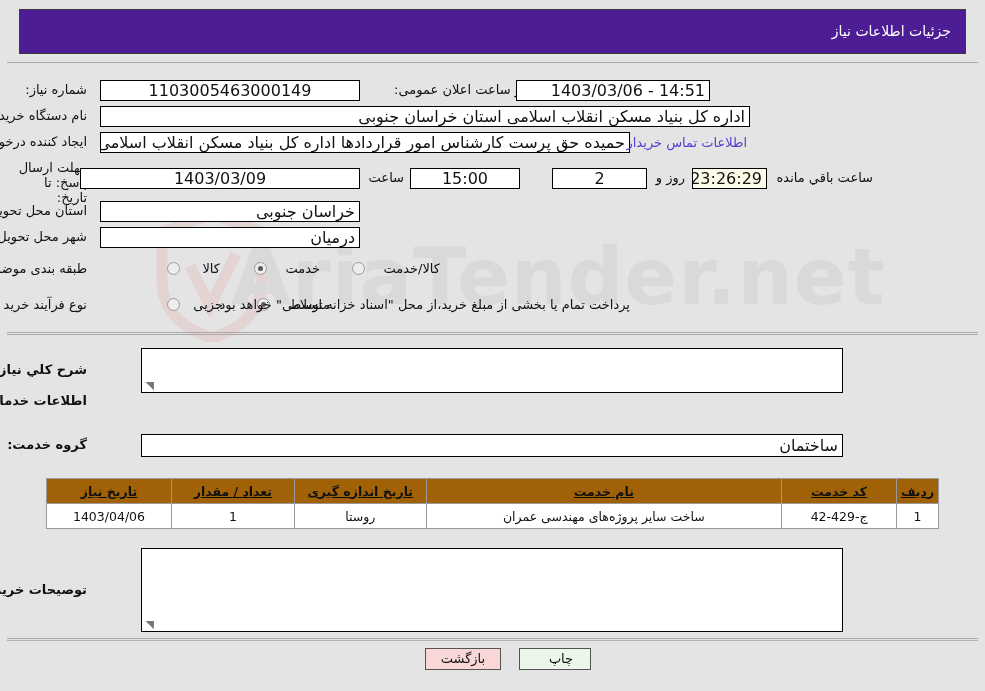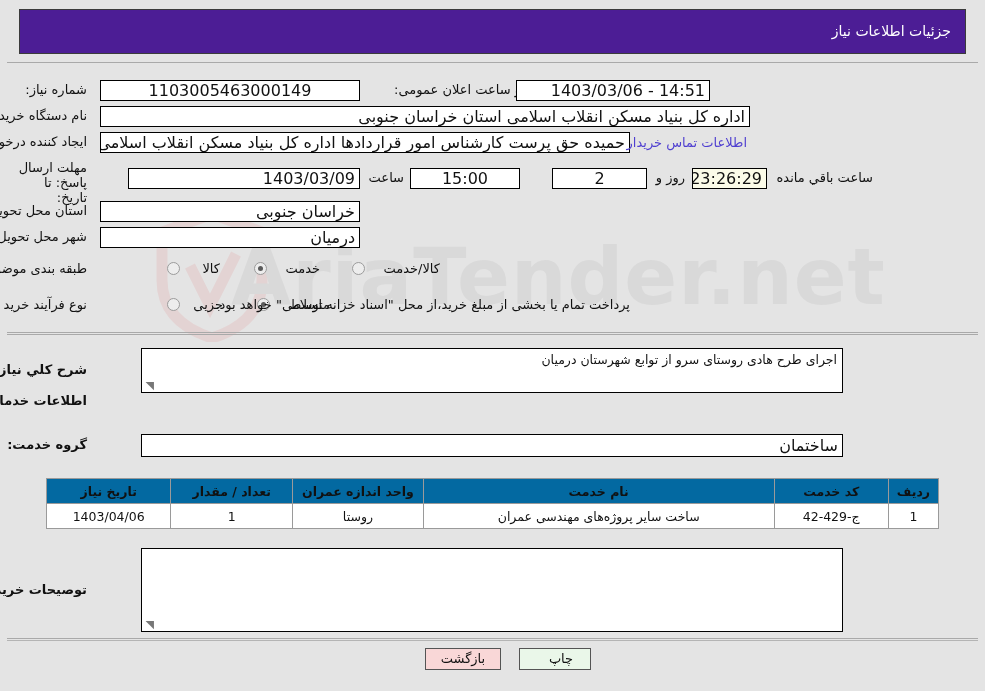--- a/index.html
+++ b/index.html
@@ -141,27 +141,28 @@
   
   .tbl {
     position: absolute;
     left: 46px; top: 478px;
     width: 893px;
     border-collapse: collapse;
     z-index: 4;
     font-size: 12.5px;
   }
   .tbl th {
-    background: #0369a1;
+    background: #a16207;
     border: 1px solid #9a9a9a;
     color: #111;
     font-weight: bold;
     height: 25px;
-    padding: 2px 8px;
+    padding: 2px 0;
     text-align: center;
+    text-decoration: underline;
   }
   .tbl td {
     background: #ffffff;
     border: 1px solid #9a9a9a;
     height: 25px;
     padding: 2px 6px;
     text-align: center;
     color: #111;
   }
 
@@ -212,21 +213,21 @@
 <div class="fld center" style="right:275px; top:80px; width:194px;text-align:right;">14:51 - 1403/03/06</div>
 
 <div class="lbl" style="right:898px; top:108px;">نام دستگاه خریدار:</div>
 <div class="fld right" style="right:235px; top:106px; width:650px;">اداره کل بنیاد مسکن انقلاب اسلامی استان خراسان جنوبی</div>
 
 <div class="lbl" style="right:898px; top:134px;">ایجاد کننده درخواست:</div>
 <div class="fld right" style="right:355px; top:132px; width:530px;">حمیده حق پرست کارشناس امور قراردادها اداره کل بنیاد مسکن انقلاب اسلامی</div>
 <div class="link" style="right:238px; top:135px;">اطلاعات تماس خریدار</div>
 
 <div class="lbl" style="right:898px; top:160px; width:72px; white-space:normal; line-height:15px;">مهلت ارسال پاسخ: تا تاریخ:</div>
-<div class="fld center" style="right:625px; top:168px; width:232px;text-align:right;">1403/03/09</div>
+<div class="fld center" style="right:625px; top:168px; width:280px;">1403/03/09</div>
 <div class="lbl" style="right:581px; top:170px;margin-left:22px;">ساعت</div>
 <div class="fld center" style="right:465px; top:168px; width:110px;">15:00</div>
 <div class="fld center" style="right:338px; top:168px; width:95px;">2</div>
 <div class="lbl" style="right:300px; top:170px;">روز و</div>
 <div class="fld center cream" style="right:218px; top:168px; width:75px;">23:26:29</div>
 <div class="lbl" style="right:112px; top:170px;">ساعت باقي مانده</div>
 
 <div class="lbl" style="right:898px; top:203px;">استان محل تحویل:</div>
 <div class="fld right" style="right:625px; top:201px; width:260px;">خراسان جنوبی</div>
 
@@ -251,36 +252,35 @@
 
 <div class="radio on" style="right:715px; top:298px;"></div>
 <div class="lbl" style="right:655px; top:297px;">متوسط</div>
 
 <div class="lbl" style="right:355px; top:297px;">پرداخت تمام یا بخشی از مبلغ خرید،از محل "اسناد خزانه اسلامی" خواهد بود.</div>
 
 <div class="panel" id="panel-mid"></div>
 
 <div class="lbl b" style="right:898px; top:362px;">شرح کلي نیاز:</div>
 <div class="ta" style="right:142px; top:348px; width:702px; height:45px;">
-  <span>اجرای طرح هادی روستای سرو از توابع شهرستان درمیان</span>
   <span class="grip">◥</span>
 </div>
 
 <div class="lbl b" style="right:898px; top:393px;">اطلاعات خدمات مورد نیاز</div>
 
 <div class="lbl b" style="right:898px; top:437px;">گروه خدمت:</div>
 <div class="fld right" style="right:142px; top:434px; width:702px; height:23px; line-height:21px;">ساختمان</div>
 
 <table class="tbl">
   <thead>
     <tr>
       <th style="width:42px;">ردیف</th>
       <th style="width:115px;">کد خدمت</th>
       <th style="width:356px;">نام خدمت</th>
-      <th style="width:132px;">واحد اندازه عمران</th>
+      <th style="width:132px;">تاریخ اندازه گیری</th>
       <th style="width:123px;">تعداد / مقدار</th>
       <th style="width:125px;">تاریخ نیاز</th>
     </tr>
   </thead>
   <tbody>
     <tr>
       <td>1</td>
       <td>ج-429-42</td>
       <td>ساخت سایر پروژه‌های مهندسی عمران</td>
       <td>روستا</td>

